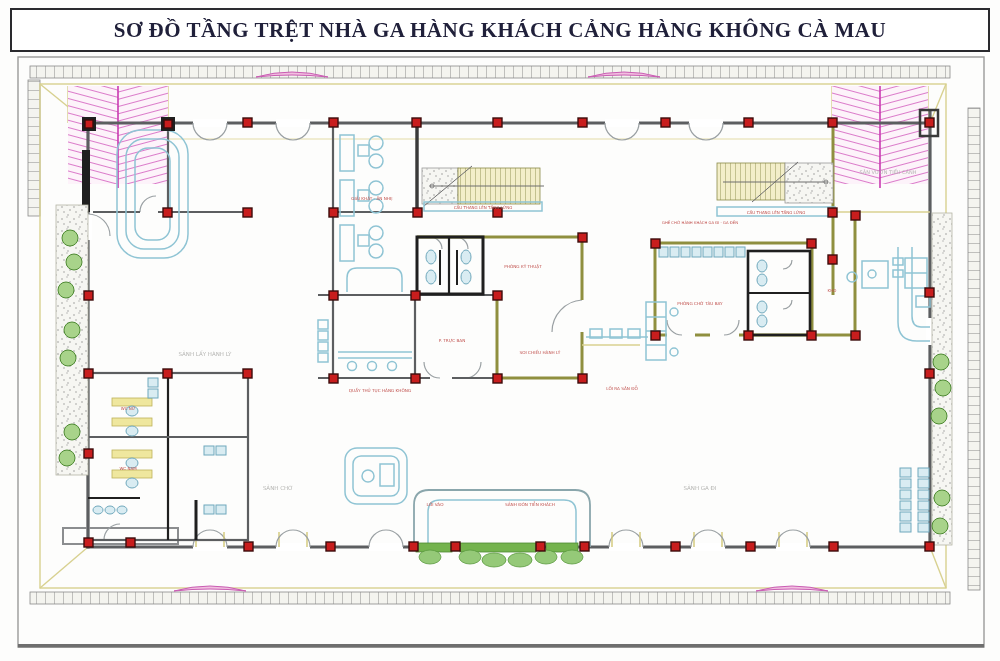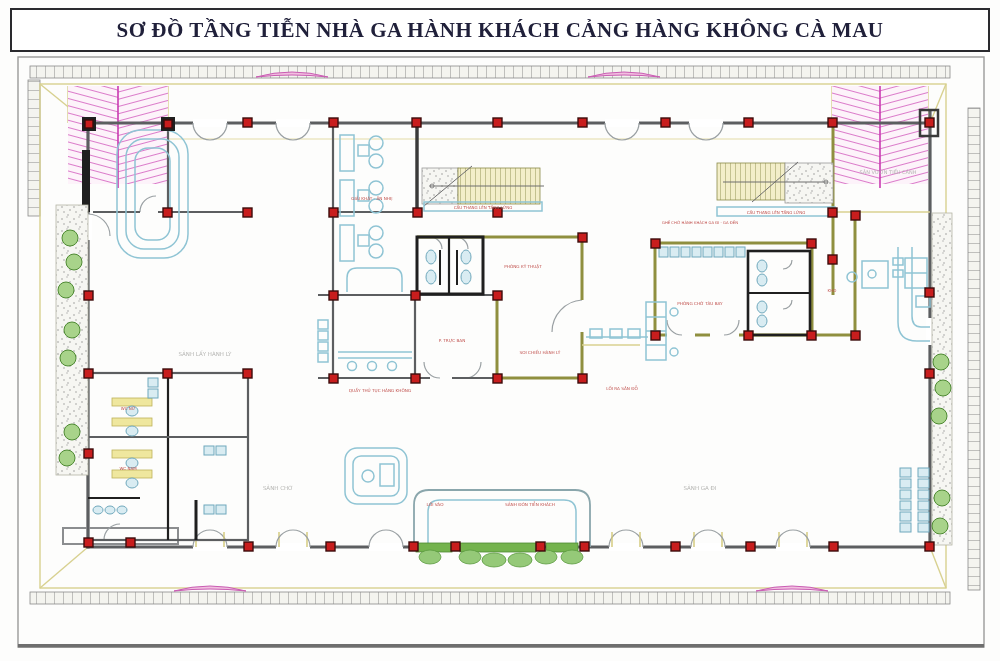--- a/index.html
+++ b/index.html
@@ -23,21 +23,21 @@
   .col{fill:#c81d1d;stroke:#3c0c0c;stroke-width:1.4}
   .lbl{font-family:"DejaVu Sans",sans-serif;}
   .red{fill:#c0504d}.gry{fill:#b5b5b2}
 </style>
 </head>
 <body>
 
 <div class="stage">
 
   <div class="titlebox">
-    <span>SƠ ĐỒ TẦNG TIỄN NHÀ GA HÀNH KHÁCH CẢNG HÀNG KHÔNG CÀ MAU</span>
+    <span>SƠ ĐỒ TẦNG TRỆT NHÀ GA HÀNG KHÁCH CẢNG HÀNG KHÔNG CÀ MAU</span>
   </div>
 
   <svg width="1000" height="661" viewBox="0 0 1000 661">
     <defs>
       <pattern id="tickV" width="9" height="12" patternUnits="userSpaceOnUse">
         <rect width="9" height="12" fill="#f4f4ef"></rect>
           <line x1="0" y1="0" x2="0" y2="12" stroke="#8a8a8a" stroke-width="1"></line>
       </pattern>
       <pattern id="tickH" width="12" height="9" patternUnits="userSpaceOnUse">
         <rect width="12" height="9" fill="#f4f4ef"></rect>

